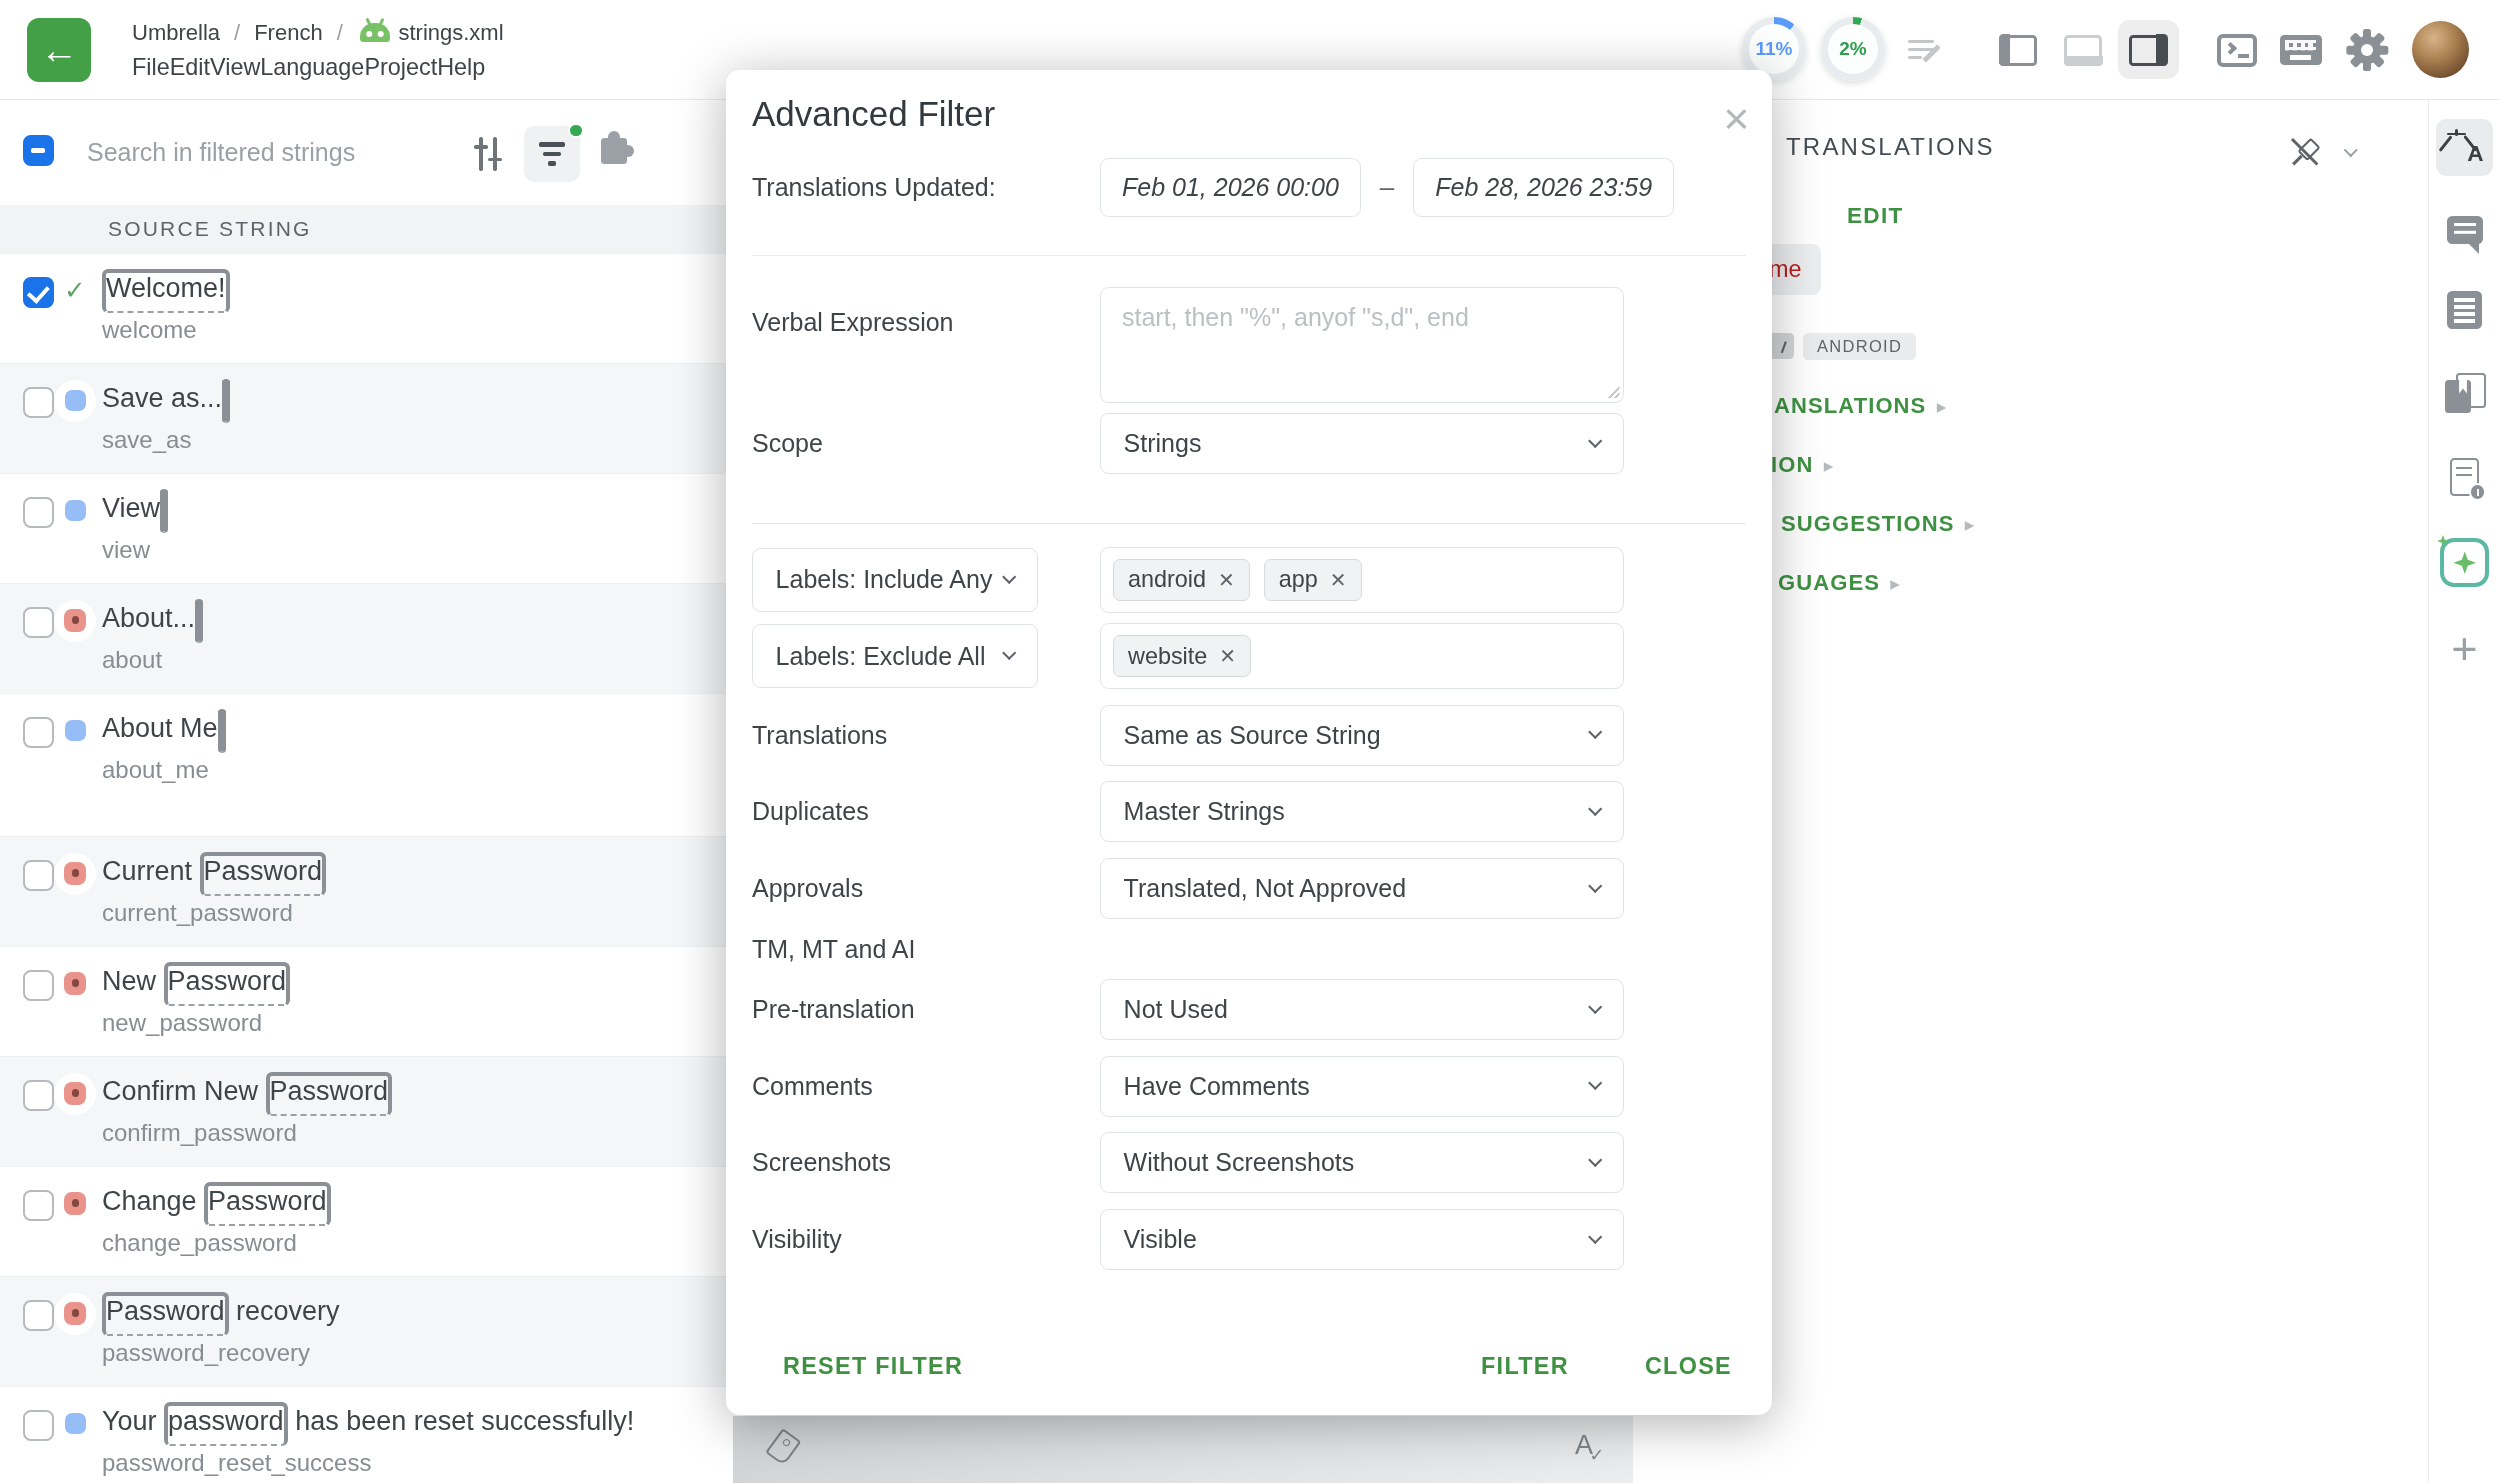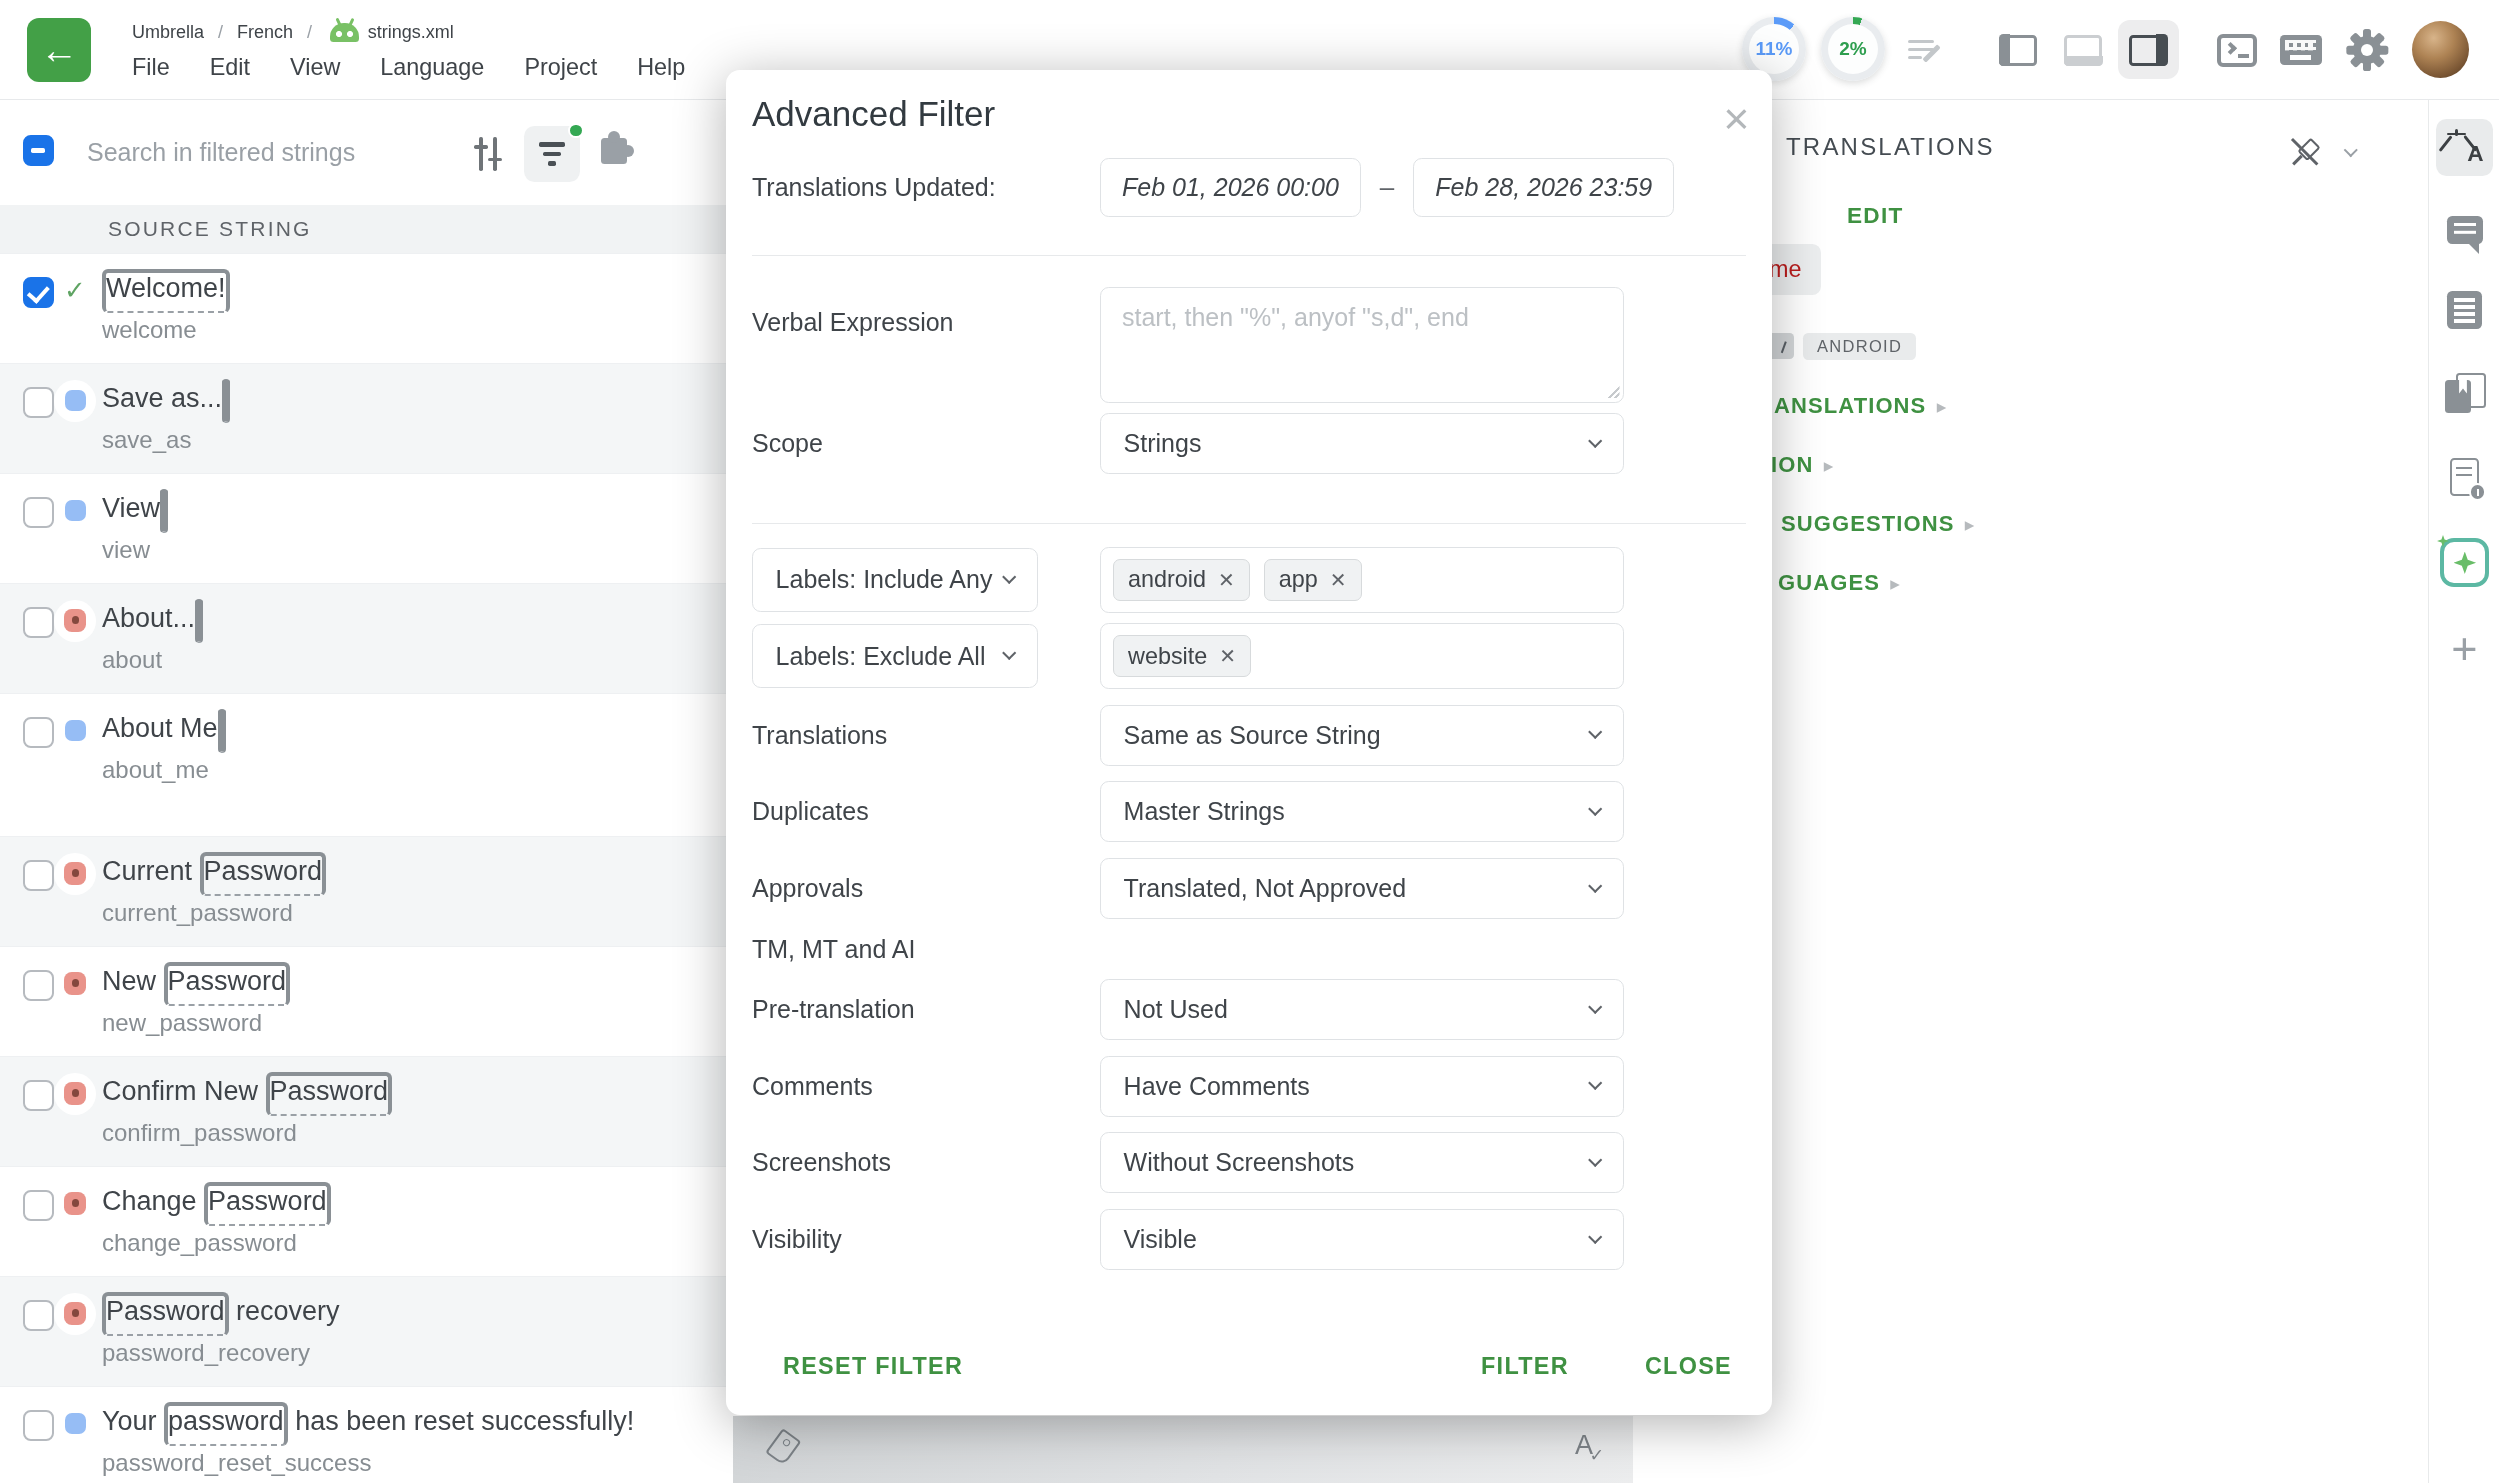--- a/index.html
+++ b/index.html
@@ -5,30 +5,30 @@
   * { margin:0; padding:0; box-sizing:border-box; }
   html,body { width:2500px; height:1483px; overflow:hidden; background:#fff;
     font-family:"Liberation Sans","DejaVu Sans",sans-serif; color:#3f4449; }
 
   
   #topbar { position:absolute; left:0; top:0; width:2500px; height:100px; background:#fff;
     border-bottom:0.9px solid #e7e9eb; z-index:20; }
   #back-btn { position:absolute; left:27px; top:18px; width:64px; height:64px; border-radius:12px;
     background:#43a047; color:#fff; font-size:38px; display:flex; align-items:center; justify-content:center; cursor:pointer; }
   #breadcrumb { position:absolute; left:132px; top:17.4px; height:31px; display:flex; align-items:center;
-    font-size:18px; color:#3f4449; }
+    font-size:22px; color:#3f4449; }
   #breadcrumb .sep { color:#9aa0a6; margin:0 14px; }
   .andro { width:29.5px; height:19px; border-radius:14px 14px 3.5px 3.5px; display:inline-block; margin:0 8.7px 0 3.5px;
     background: radial-gradient(circle at 31% 58%, #fff 2.6px, transparent 3.5px),
                 radial-gradient(circle at 69% 58%, #fff 2.6px, transparent 3.5px), #79c165; position:relative; }
   .andro::before, .andro::after { content:''; position:absolute; top:-5.2px; width:2.6px; height:7.8px;
     background:#79c165; border-radius:1.7px; }
   .andro::before { left:7px; transform:rotate(-25deg); }
   .andro::after { right:7px; transform:rotate(25deg); }
-  #menubar { position:absolute; left:132px; top:54px; display:flex; gap:40px; font-size:23.4px; color:#3f4449; }
+  #menubar { position:absolute; left:132px; top:54px; display:flex; font-size:23.4px; color:#3f4449; }
   #menubar .menu-item { cursor:pointer; }
 
   .progress-badge { position:absolute; top:17.4px; width:64px; height:64px; border-radius:50%;
     display:flex; align-items:center; justify-content:center;
     box-shadow:0 2.6px 7px rgba(60,64,67,.18); }
   .progress-badge::before { content:''; position:absolute; inset:7px; background:#fdfefe; border-radius:50%; }
   .progress-badge span { position:relative; font-size:19px; font-weight:bold; }
   #prog-translated { left:1742px; background:conic-gradient(#5b9bf8 0 11%, #e9ecef 11% 100%); }
   #prog-translated span { color:#5b9bf8; }
   #prog-approved { left:1821px; background:conic-gradient(#34a853 0 4.5%, #e9ecef 4.5% 100%); }

